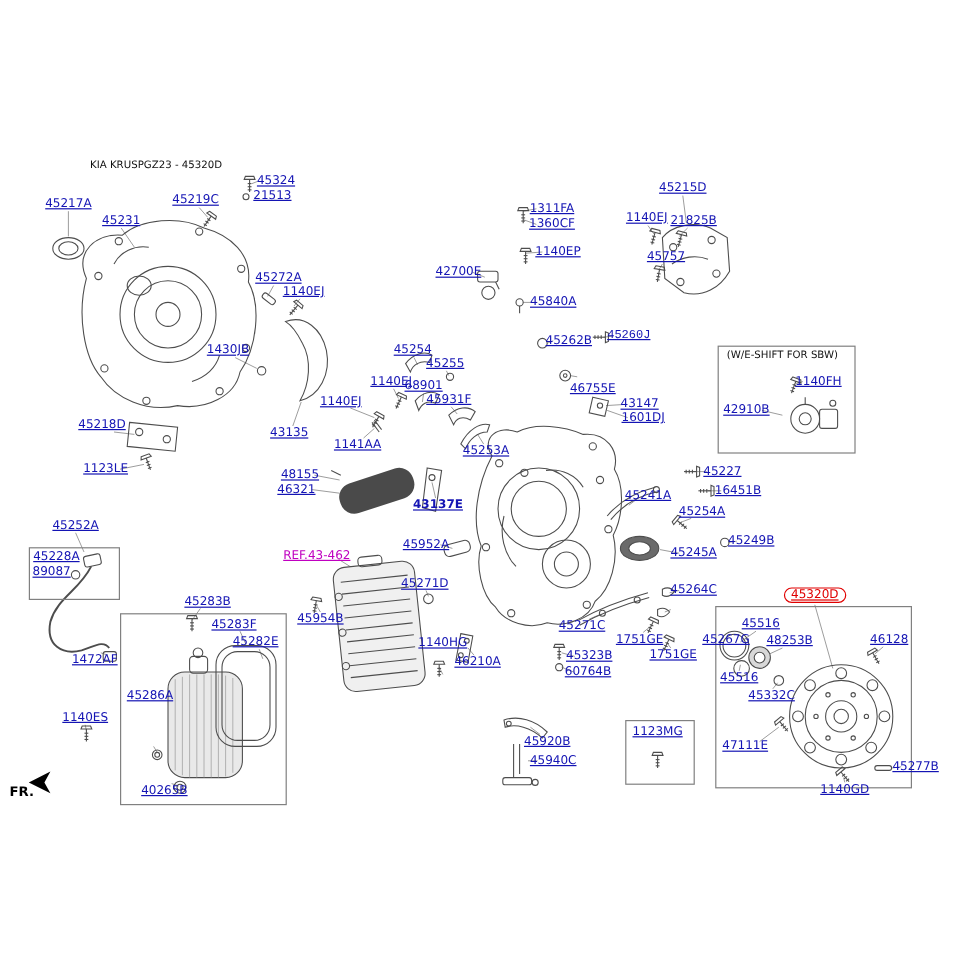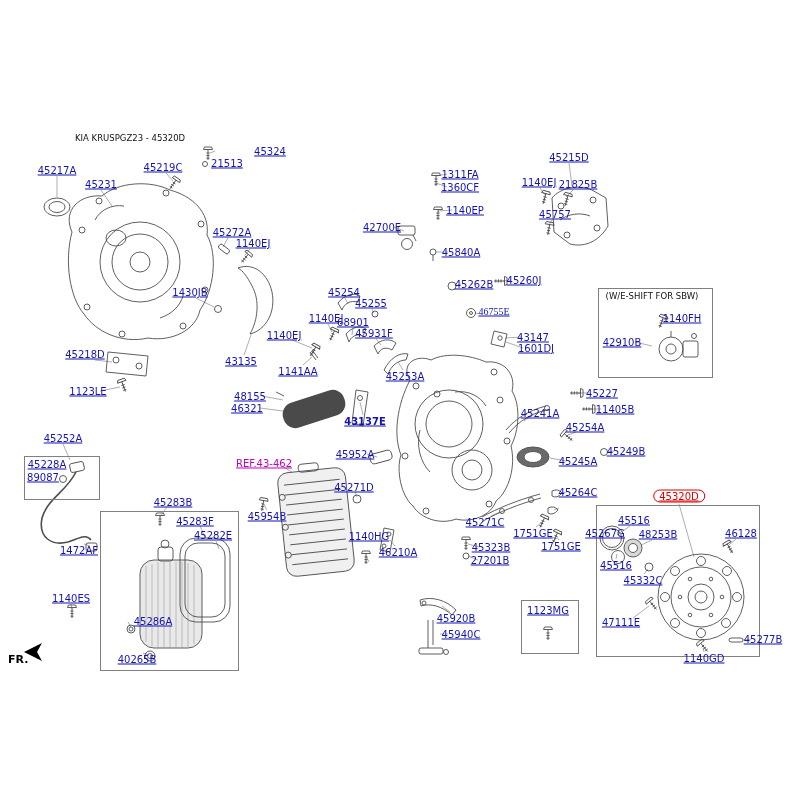--- a/index.html
+++ b/index.html
@@ -371,21 +371,21 @@
   <path d="M42,643 L24,652 L42,661 L37,652 Z" fill="#000" stroke="none"></path>
 </svg>
 
 <div class="box" id="box-hose" style="left:24px;top:456px;width:74px;height:42px;"></div>
 <div class="box" id="box-filter" style="left:100px;top:511px;width:137px;height:158px;"></div>
 <div class="box" id="box-sbw" style="left:598px;top:288px;width:113px;height:88px;"></div>
 <div class="box" id="box-bolt" style="left:521px;top:600px;width:56px;height:52px;"></div>
 <div class="box" id="box-cover" style="left:596px;top:505px;width:162px;height:150px;"></div>
 
 <div id="label-layer">
-      <div class="lbl part" style="left: 230px; top: 151px; margin-left: 40px;">45324</div>
+      <div class="lbl part" style="left: 230px; top: 151px;">45324</div>
       <div class="lbl part" style="left: 227px; top: 163px;">21513</div>
       <div class="lbl part" style="left: 163px; top: 167px;">45219C</div>
       <div class="lbl part" style="left: 57px; top: 170px;">45217A</div>
       <div class="lbl part" style="left: 101px; top: 184px;">45231</div>
       <div class="lbl part" style="left: 232px; top: 232px;">45272A</div>
       <div class="lbl part" style="left: 253px; top: 243px;">1140EJ</div>
       <div class="lbl part" style="left: 190px; top: 292px;">1430JB</div>
       <div class="lbl part" style="left: 85px; top: 354px;">45218D</div>
       <div class="lbl part" style="left: 88px; top: 391px;">1123LE</div>
       <div class="lbl part" style="left: 241px; top: 361px;">43135</div>
@@ -407,52 +407,52 @@
       <div class="lbl part" style="left: 398px; top: 552px;">46210A</div>
       <div class="lbl part" style="left: 369px; top: 536px; text-align: center;">1140HG</div>
       <div class="lbl part" style="left: 63px; top: 438px;">45252A</div>
       <div class="lbl part" style="left: 47px; top: 464px;">45228A</div>
       <div class="lbl part" style="left: 43px; top: 477px;">89087</div>
       <div class="lbl part" style="left: 79px; top: 550px;">1472AF</div>
       <div class="lbl part" style="left: 71px; top: 598px;">1140ES</div>
       <div class="lbl part" style="left: 173px; top: 502px;">45283B</div>
       <div class="lbl part" style="left: 195px; top: 521px;">45283F</div>
       <div class="lbl part" style="left: 213px; top: 535px;">45282E</div>
-      <div class="lbl part" style="left: 125px; top: 621px; margin-left: 28px;">45286A</div>
+      <div class="lbl part" style="left: 125px; top: 580px;">45286A</div>
       <div class="lbl part" style="left: 137px; top: 659px;">40265B</div>
       <div class="lbl part" style="left: 382px; top: 227px;">42700E</div>
       <div class="lbl part" style="left: 460px; top: 174px;">1311FA</div>
       <div class="lbl part" style="left: 460px; top: 187px;">1360CF</div>
       <div class="lbl part" style="left: 465px; top: 210px;">1140EP</div>
       <div class="lbl part" style="left: 461px; top: 252px;">45840A</div>
       <div class="lbl part" style="left: 474px; top: 284px;">45262B</div>
-      <div class="lbl part" style="left: 524px; top: 280px;">45260J</div>
-      <div class="lbl part" style="left: 494px; top: 311px; font-family: Liberation Serif, serif;">46755E</div>
+      <div class="lbl part" style="left: 524px; top: 280px; font-family: Liberation Mono, monospace;">45260J</div>
+      <div class="lbl part" style="left: 494px; top: 324px;">46755E</div>
       <div class="lbl part" style="left: 533px; top: 337px;">43147</div>
       <div class="lbl part" style="left: 536px; top: 348px;">1601DJ</div>
       <div class="lbl part" style="left: 569px; top: 157px;">45215D</div>
       <div class="lbl part" style="left: 539px; top: 182px;">1140EJ</div>
       <div class="lbl part" style="left: 578px; top: 184px;">21825B</div>
       <div class="lbl part" style="left: 555px; top: 214px;">45757</div>
       <div class="lbl note" style="left: 652px; top: 297px;">(W/E-SHIFT FOR SBW)</div>
       <div class="lbl part" style="left: 682px; top: 318px;">1140FH</div>
       <div class="lbl part" style="left: 622px; top: 342px;">42910B</div>
       <div class="lbl part" style="left: 602px; top: 393px;">45227</div>
-      <div class="lbl part" style="left: 615px; top: 409px;">11405B</div>
+      <div class="lbl part" style="left: 615px; top: 409px;">16451B</div>
       <div class="lbl part" style="left: 540px; top: 413px;">45241A</div>
       <div class="lbl part" style="left: 585px; top: 427px;">45254A</div>
       <div class="lbl part" style="left: 578px; top: 461px;">45245A</div>
       <div class="lbl part" style="left: 626px; top: 451px;">45249B</div>
       <div class="lbl part" style="left: 578px; top: 492px;">45264C</div>
       <div class="lbl part" style="left: 571px; top: 533px; margin-left: 34px;">45267G</div>
       <div class="lbl part" style="left: 485px; top: 522px;">45271C</div>
       <div class="lbl part" style="left: 533px; top: 533px;">1751GE</div>
       <div class="lbl part" style="left: 561px; top: 546px;">1751GE</div>
       <div class="lbl part" style="left: 491px; top: 547px;">45323B</div>
-      <div class="lbl part" style="left: 490px; top: 560px;">27201B</div>
+      <div class="lbl part" style="left: 490px; top: 560px;">60764B</div>
       <div class="lbl part" style="left: 456px; top: 618px;">45920B</div>
       <div class="lbl part" style="left: 461px; top: 634px;">45940C</div>
       <div class="lbl part" style="left: 548px; top: 610px;">1123MG</div>
       <div class="lbl highlight" style="left: 679px; top: 496px; text-decoration: underline;">45320D</div>
       <div class="lbl part" style="left: 634px; top: 520px;">45516</div>
       <div class="lbl part" style="left: 658px; top: 534px; text-decoration: underline;">48253B</div>
       <div class="lbl part" style="left: 741px; top: 533px;">46128</div>
       <div class="lbl part" style="left: 616px; top: 565px;">45516</div>
       <div class="lbl part" style="left: 643px; top: 580px;">45332C</div>
       <div class="lbl part" style="left: 621px; top: 622px;">47111E</div>

